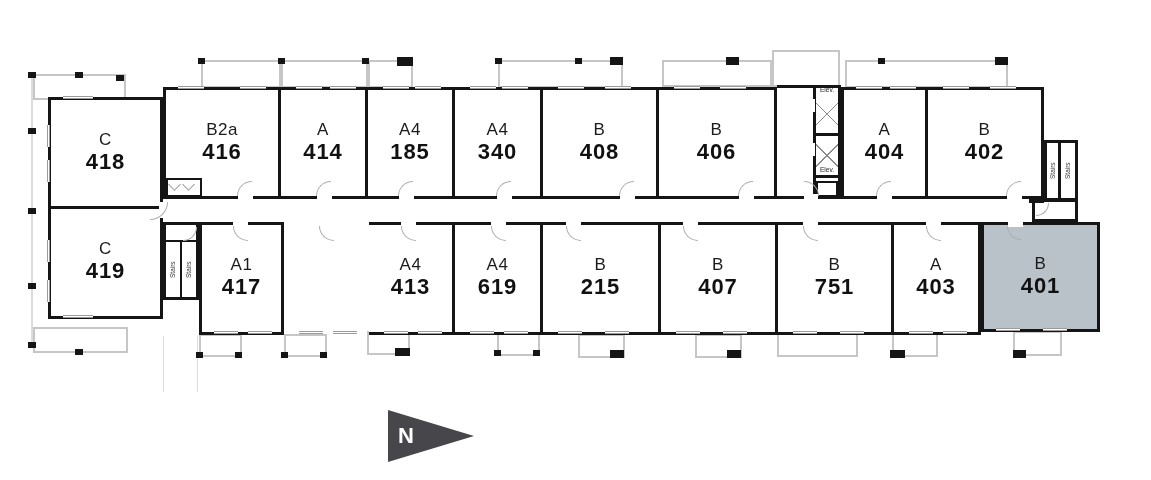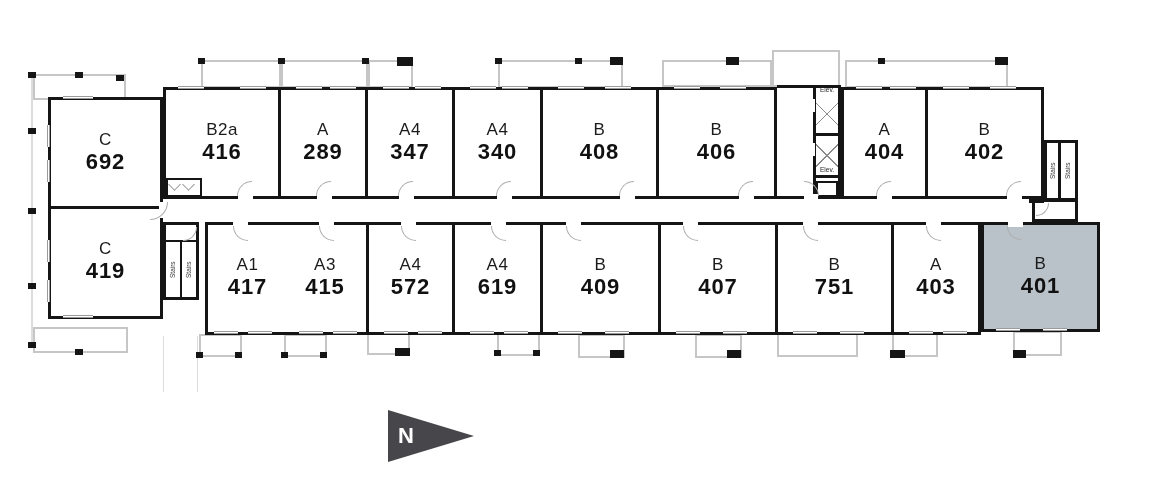--- a/index.html
+++ b/index.html
@@ -99,33 +99,33 @@
   <div class="post" style="left:395px;top:348px;width:15px;height:8px"></div>
   <div class="post" style="left:494px;top:350px;width:7px;height:6px"></div>
   <div class="post" style="left:533px;top:350px;width:7px;height:6px"></div>
   <div class="post" style="left:610px;top:350px;width:14px;height:8px"></div>
   <div class="post" style="left:727px;top:350px;width:14px;height:8px"></div>
   <div class="post" style="left:890px;top:350px;width:15px;height:8px"></div>
   <div class="post" style="left:1013px;top:350px;width:13px;height:8px"></div>
 
   <div class="unit fb" style="left:48px;top:97px;width:115px;height:112px">
     <div class="t">C</div>
-    <div class="n">692</div>
+    <div class="n">418</div>
   </div>
   <div class="unit fb" style="left:163px;top:87px;width:118px;height:112px">
     <div class="t">B2a</div>
     <div class="n">416</div>
   </div>
   <div class="unit" style="left:281px;top:87px;width:87px;height:112px">
     <div class="t">A</div>
-    <div class="n">289</div>
+    <div class="n">414</div>
   </div>
   <div class="unit" style="left:368px;top:87px;width:87px;height:112px">
     <div class="t">A4</div>
-    <div class="n">347</div>
+    <div class="n">185</div>
   </div>
   <div class="unit" style="left:455px;top:87px;width:88px;height:112px">
     <div class="t">A4</div>
     <div class="n">340</div>
   </div>
   <div class="unit" style="left:543px;top:87px;width:116px;height:112px">
     <div class="t">B</div>
     <div class="n">408</div>
   </div>
   <div class="unit" style="left:659px;top:87px;width:118px;height:112px">
@@ -138,39 +138,35 @@
   </div>
   <div class="unit" style="left:928px;top:87px;width:116px;height:112px">
     <div class="t">B</div>
     <div class="n">402</div>
   </div>
 
   <div class="unit fb" style="left:48px;top:206px;width:115px;height:113px">
     <div class="t">C</div>
     <div class="n">419</div>
   </div>
-  <div class="unit fb" style="left:205px;top:222px;width:85px;height:113px">
+  <div class="unit fb" style="left:199px;top:222px;width:85px;height:113px">
     <div class="t">A1</div>
     <div class="n">417</div>
   </div>
-  <div class="unit" style="left:284px;top:222px;width:85px;height:113px">
-    <div class="t">A3</div>
-    <div class="n">415</div>
-  </div>
   <div class="unit" style="left:369px;top:222px;width:86px;height:113px">
     <div class="t">A4</div>
-    <div class="n">572</div>
+    <div class="n">413</div>
   </div>
   <div class="unit" style="left:455px;top:222px;width:88px;height:113px">
     <div class="t">A4</div>
     <div class="n">619</div>
   </div>
   <div class="unit" style="left:543px;top:222px;width:118px;height:113px">
     <div class="t">B</div>
-    <div class="n">409</div>
+    <div class="n">215</div>
   </div>
   <div class="unit" style="left:661px;top:222px;width:117px;height:113px">
     <div class="t">B</div>
     <div class="n">407</div>
   </div>
   <div class="unit" style="left:778px;top:222px;width:116px;height:113px">
     <div class="t">B</div>
     <div class="n">751</div>
   </div>
   <div class="unit" style="left:894px;top:222px;width:87px;height:113px">

